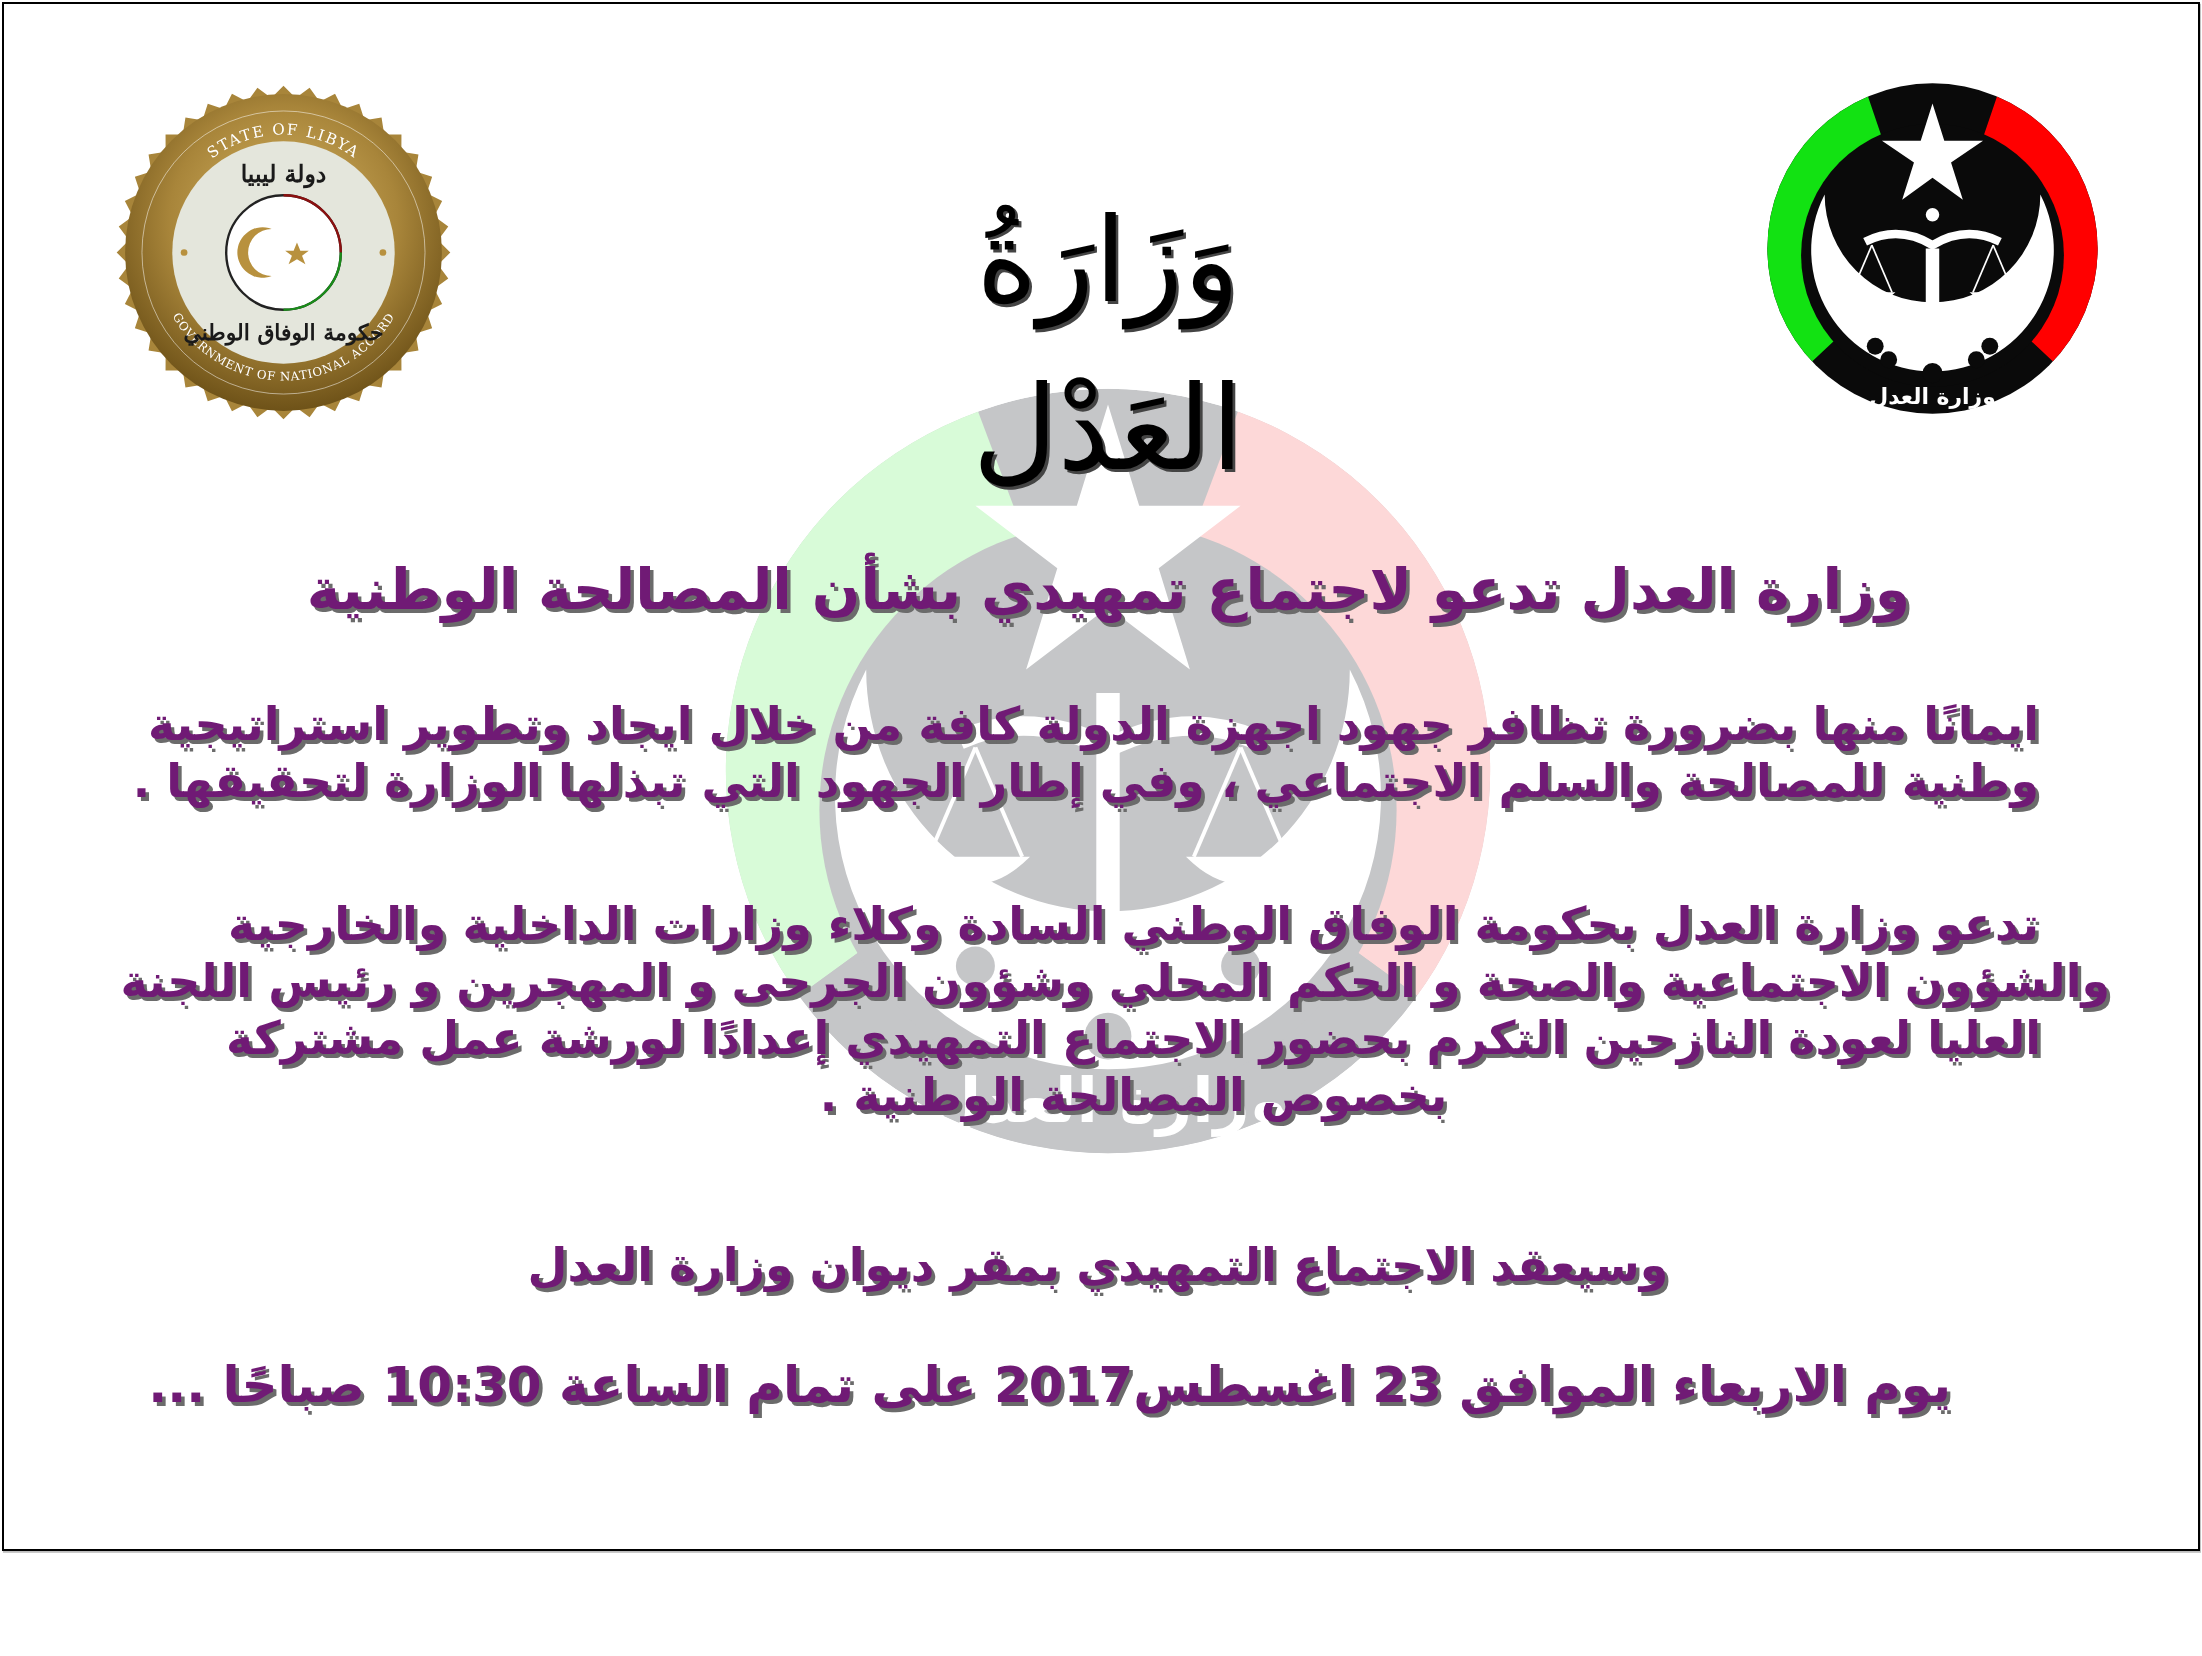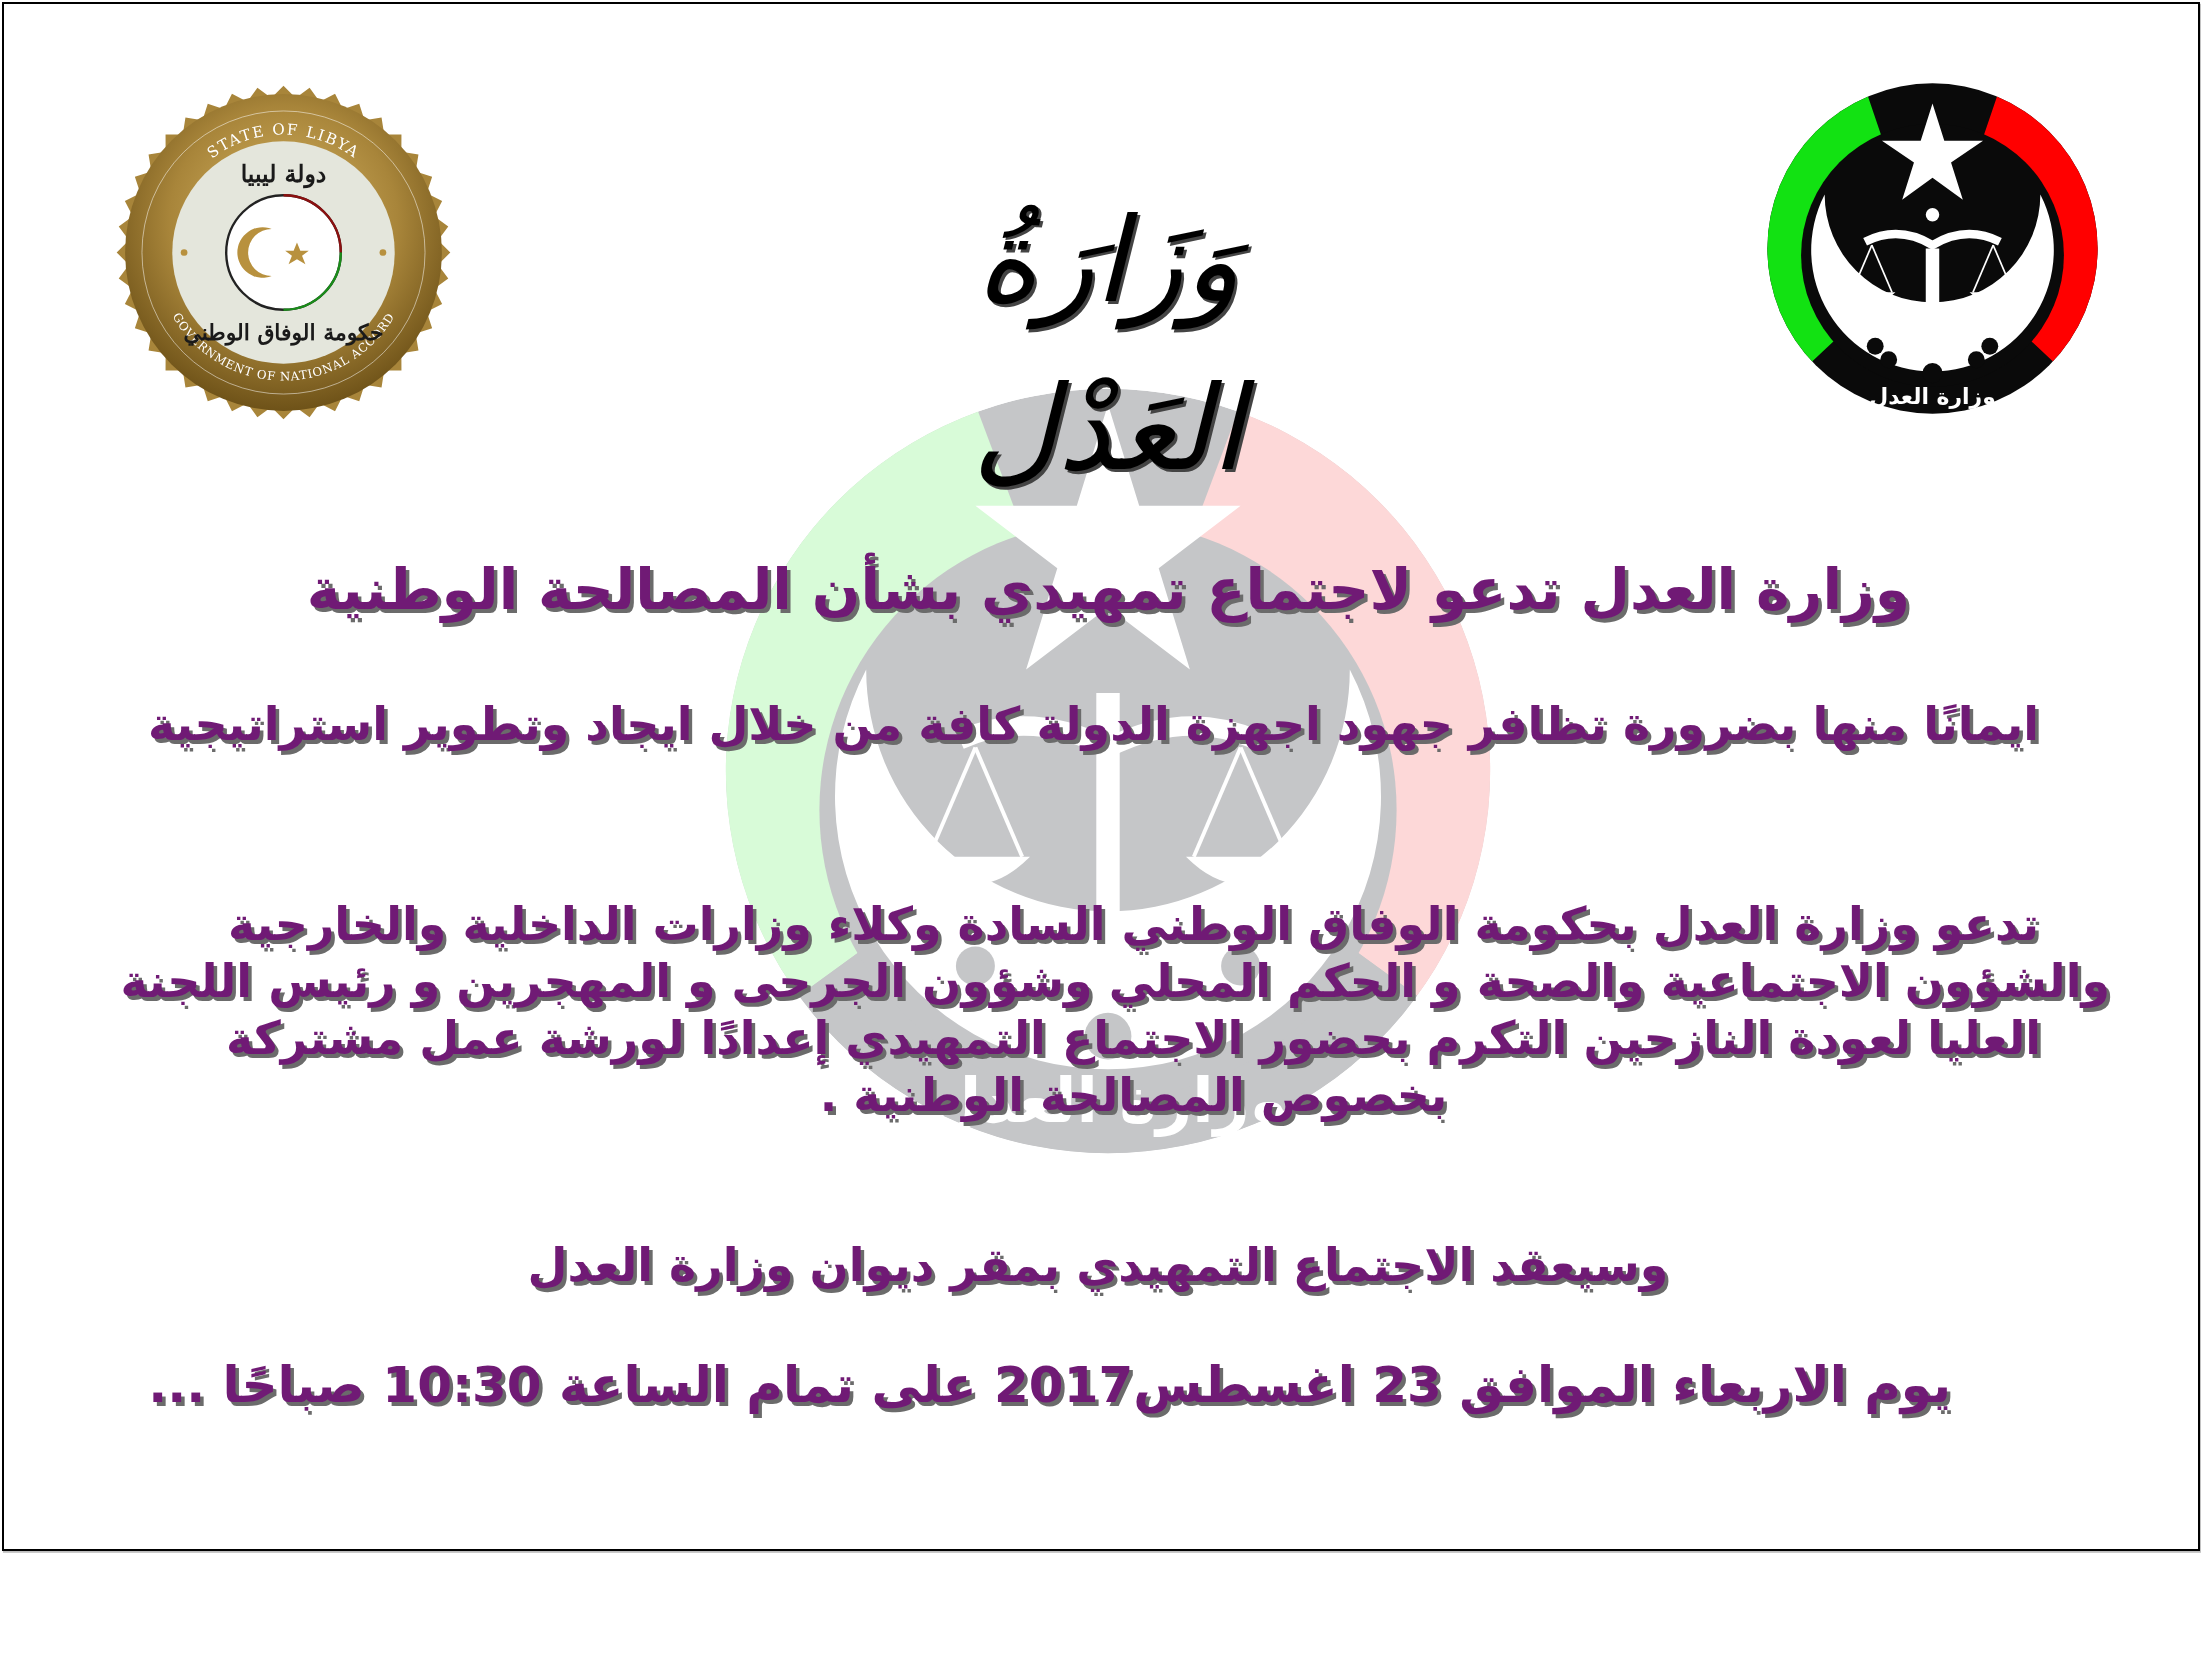--- a/index.html
+++ b/index.html
@@ -2,21 +2,21 @@
 <html style="font-size:14px"><head>
 <meta charset="utf-8">
 <style>
   html, body { margin: 0; padding: 0; background: #ffffff; }
   body { width: 2202px; height: 1656px; position: relative; overflow: hidden; font-family: "DejaVu Sans", "Liberation Sans", sans-serif; }
   .frame { position: absolute; left: 1.8px; top: 1.8px; width: 2194px; height: 1545px; border: 2.7px solid #000; box-shadow: 0.9px 1.8px 0 #bdbdbd; background: #fff; }
   .seal { position: absolute; left: 115px; top: 84px; width: 337px; height: 337px; }
   .emblem { position: absolute; left: 1764px; top: 80px; width: 337px; height: 337px; }
   .watermark { position: absolute; left: 718px; top: 381px; width: 780px; height: 780px; opacity: 1; }
   .calli-title { position: absolute; left: 842px; top: 177px; width: 532px; height: 168px; text-align: center; direction: rtl;
-    font-family: "DejaVu Serif", "Liberation Serif", serif; font-size: 117px; line-height: 168px; color: #000; font-style: italic;
+    font-family: "DejaVu Serif", "Liberation Serif", serif; font-size: 117px; line-height: 168px; color: #000; 
     text-shadow: 2.7px 2.7px 0 #444; letter-spacing: 1.8px; }
   .text { position: absolute; direction: rtl; color: #701a75; font-weight: bold; font-family: "DejaVu Sans", "Liberation Sans", sans-serif;
     text-shadow: 3.5px 3.5px 0 #6b6b6b; white-space: nowrap; }
   .headline { left: 222px; width: 1773px; top: 545px; text-align: center; font-size: 57px; line-height: 89px; }
   .para { font-size: 46px; line-height: 57px; text-align: center; }
   .p1 { left: 177px; width: 1862px; top: 696px; }
   .p2 { left: 124px; width: 1986px; top: 896px; }
   .p3 { left: 433px; width: 1330px; top: 1237px; }
   .p4 { left: 266px; width: 1685px; top: 1357px; font-size: 50px; }
   .line { display: block; }
@@ -131,20 +131,21 @@
   <circle cx="100" cy="174" r="6" fill="#0a0a0a"></circle>
   <text x="100" y="192" text-anchor="middle" font-size="13" fill="#ffffff" font-family="DejaVu Sans, sans-serif" font-weight="bold">وزارة العدل</text>
 </svg>
 
 <div class="calli-title">وَزَارَةُ العَدْل</div>
 
 <div class="text headline">وزارة العدل تدعو لاجتماع تمهيدي بشأن المصالحة الوطنية</div>
 
 <div class="text para p1">
   <span class="line r">ايمانًا منها بضرورة تظافر جهود اجهزة الدولة كافة من خلال ايجاد وتطوير استراتيجية</span>
+  <span class="line r">وطنية للمصالحة والسلم الاجتماعي ، وفي إطار الجهود التي تبذلها الوزارة  لتحقيقها .</span>
 </div>
 
 <div class="text para p2">
   <span class="line c">تدعو وزارة العدل بحكومة الوفاق الوطني السادة وكلاء وزارات الداخلية والخارجية</span>
   <span class="line c">والشؤون الاجتماعية والصحة و الحكم المحلي وشؤون الجرحى و المهجرين و رئيس اللجنة</span>
   <span class="line c">العليا لعودة النازحين التكرم بحضور الاجتماع التمهيدي إعدادًا لورشة عمل مشتركة</span>
   <span class="line c">بخصوص المصالحة الوطنية .</span>
 </div>
 
 <div class="text para p3">وسيعقد الاجتماع التمهيدي بمقر ديوان وزارة العدل</div>

